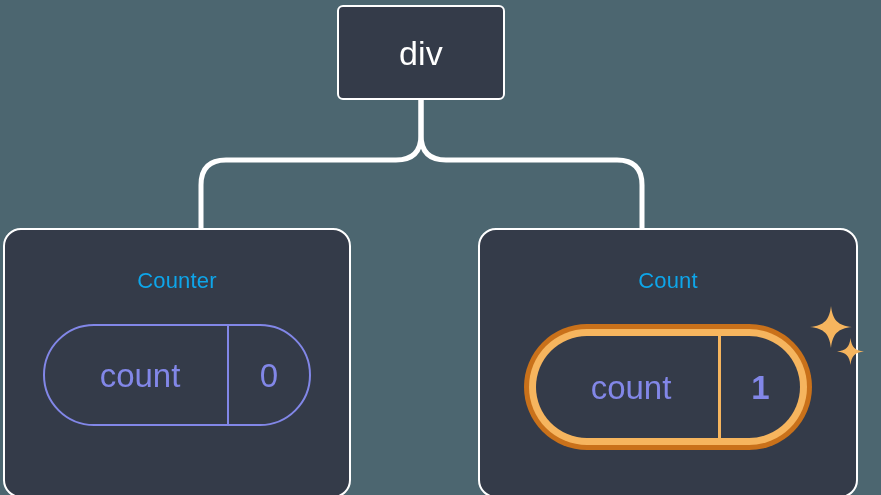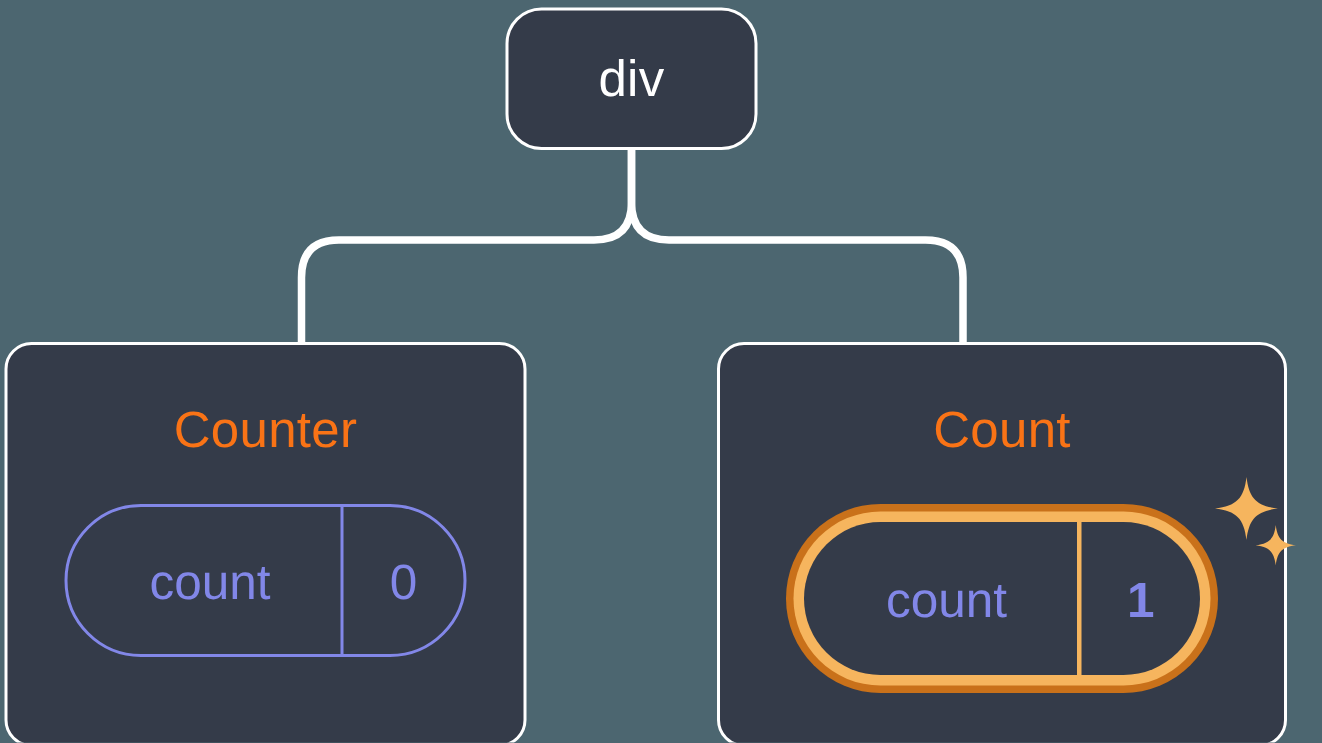--- a/index.html
+++ b/index.html
@@ -43,21 +43,21 @@
     flex-direction: column;
     align-items: center;
   }
 
   .node-root {
     left: 337px;
     top: 5px;
     width: 168px;
     height: 95px;
     justify-content: center;
-    border-radius: 24px;
+    border-radius: 6px;
   }
 
   .node-title-root {
     color: #ffffff;
     font-size: 34px;
     font-weight: 400;
     letter-spacing: 0.2px;
     line-height: 1;
   }
 
@@ -66,22 +66,22 @@
     width: 348px;
     height: 270px;
     padding-top: 40px;
     border-radius: 18px;
   }
 
   .node-left  { left: 3px; }
   .node-right { left: 478px; width: 380px; }
 
   .node-title {
-    color: #f97316;
-    font-size: 34px;
+    color: #0ea5e9;
+    font-size: 22px;
     font-weight: 400;
     letter-spacing: 0.2px;
     line-height: 1;
   }
 
   
   .pill-wrap {
     position: relative;
     margin-top: 32px;
     display: flex;

